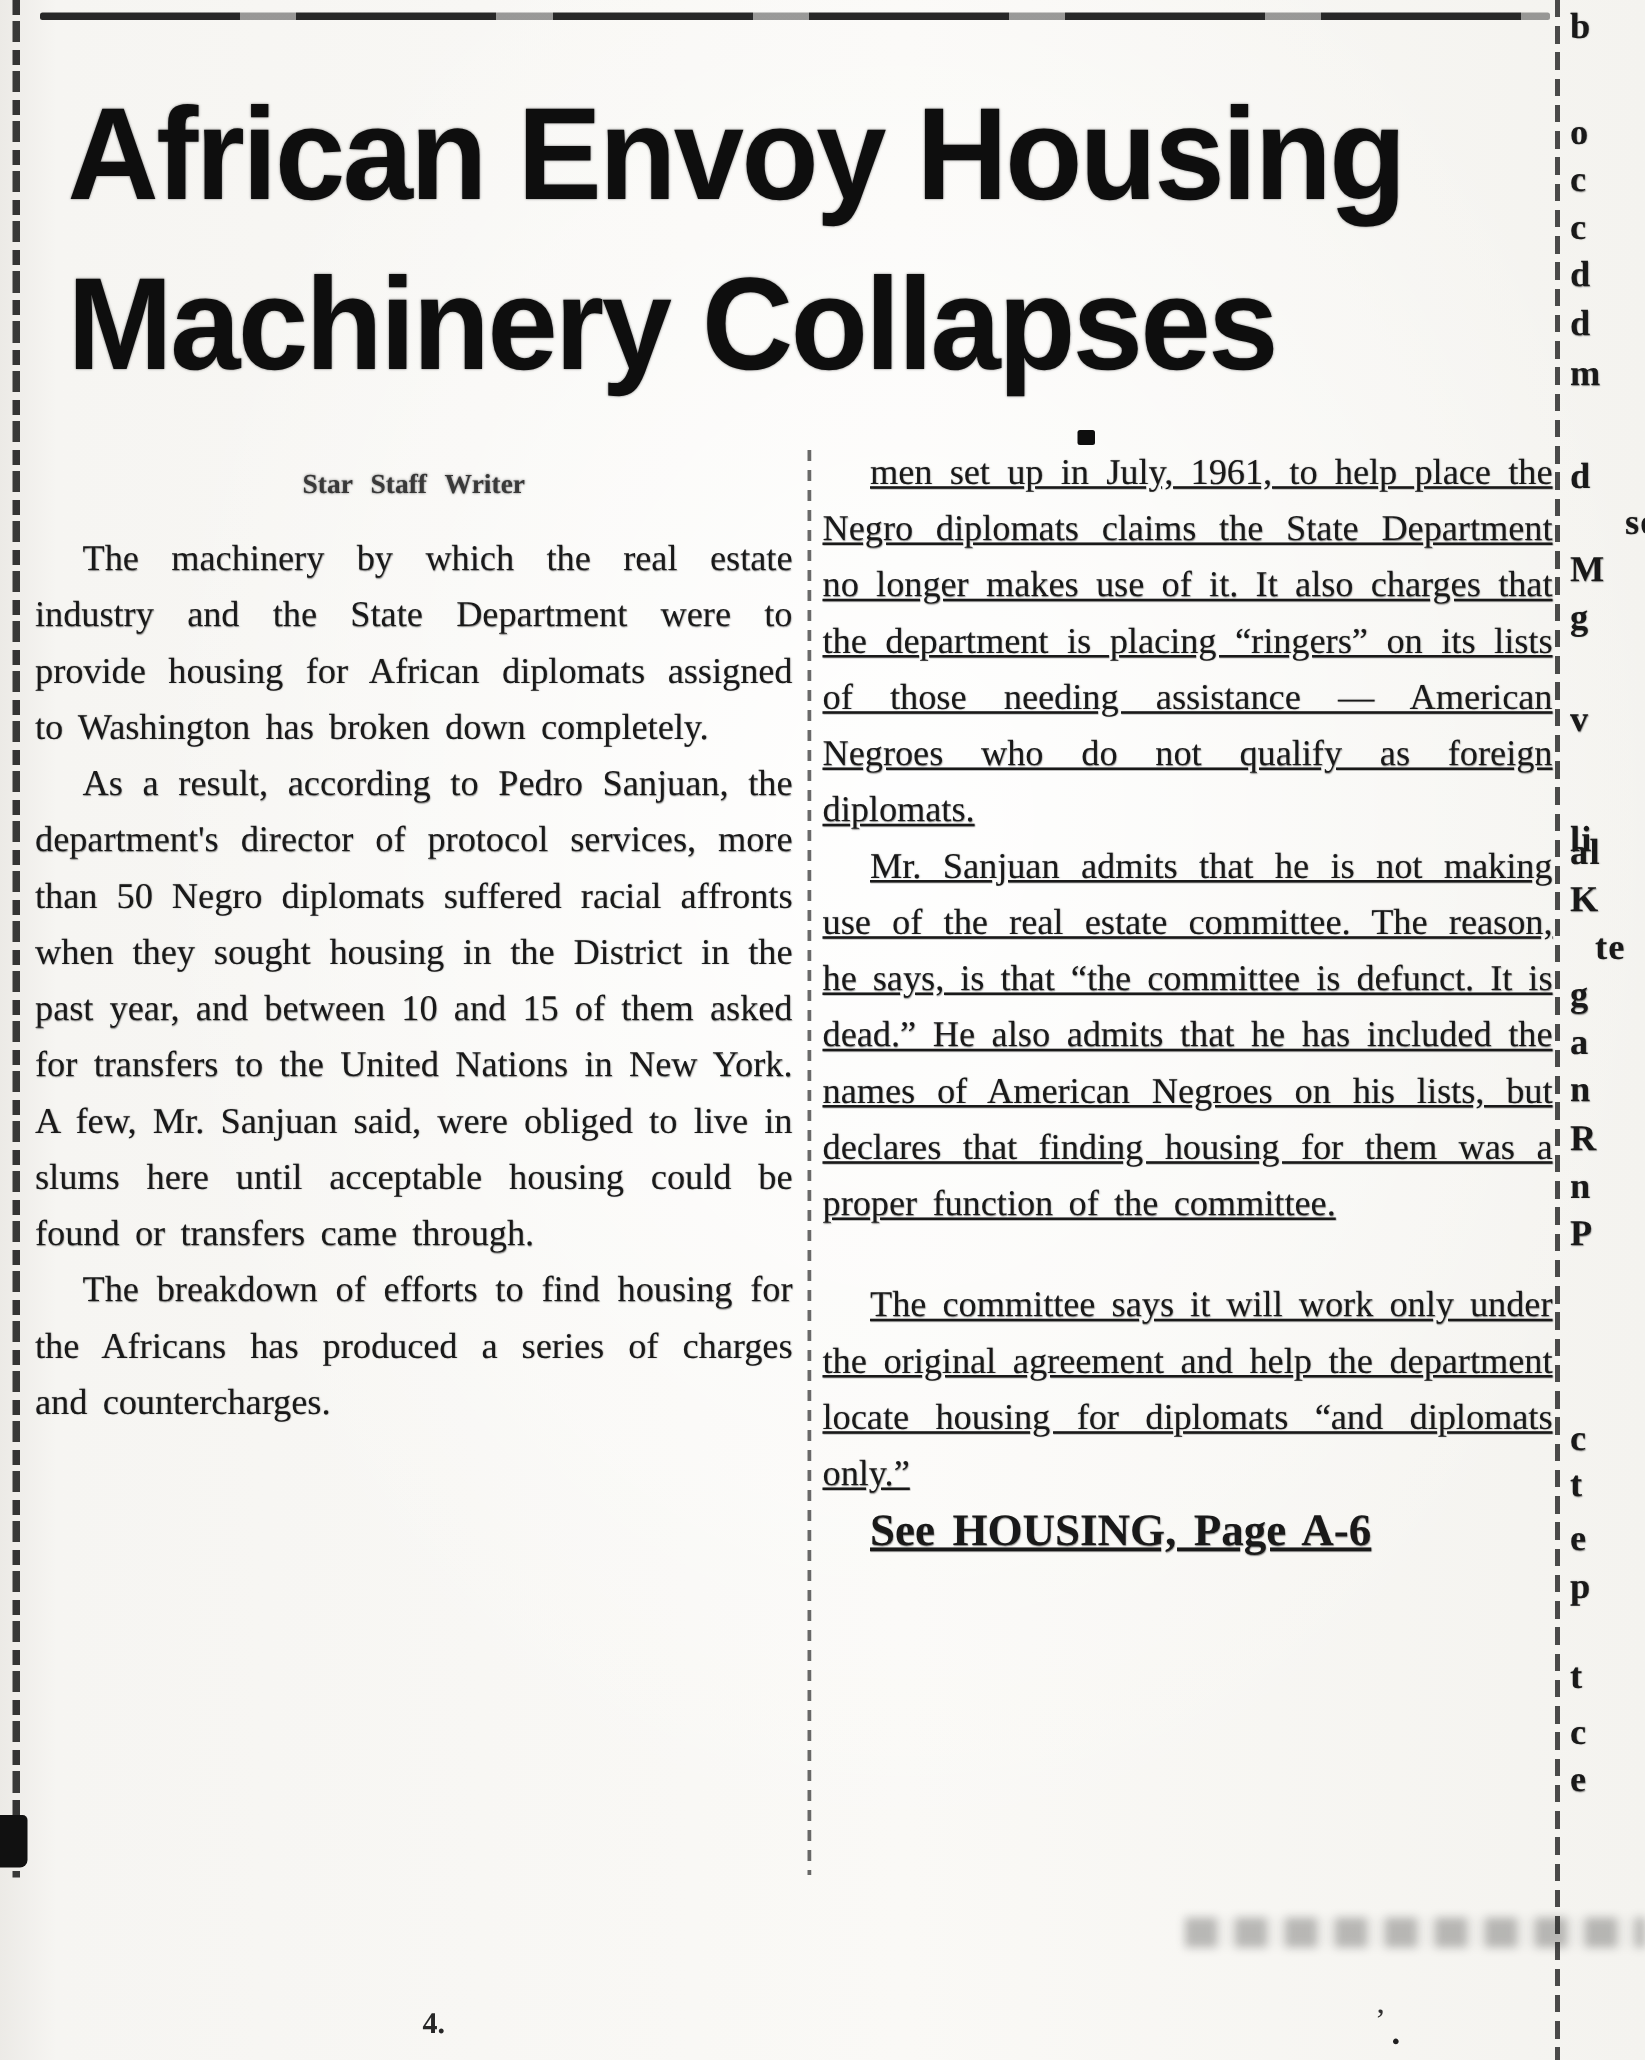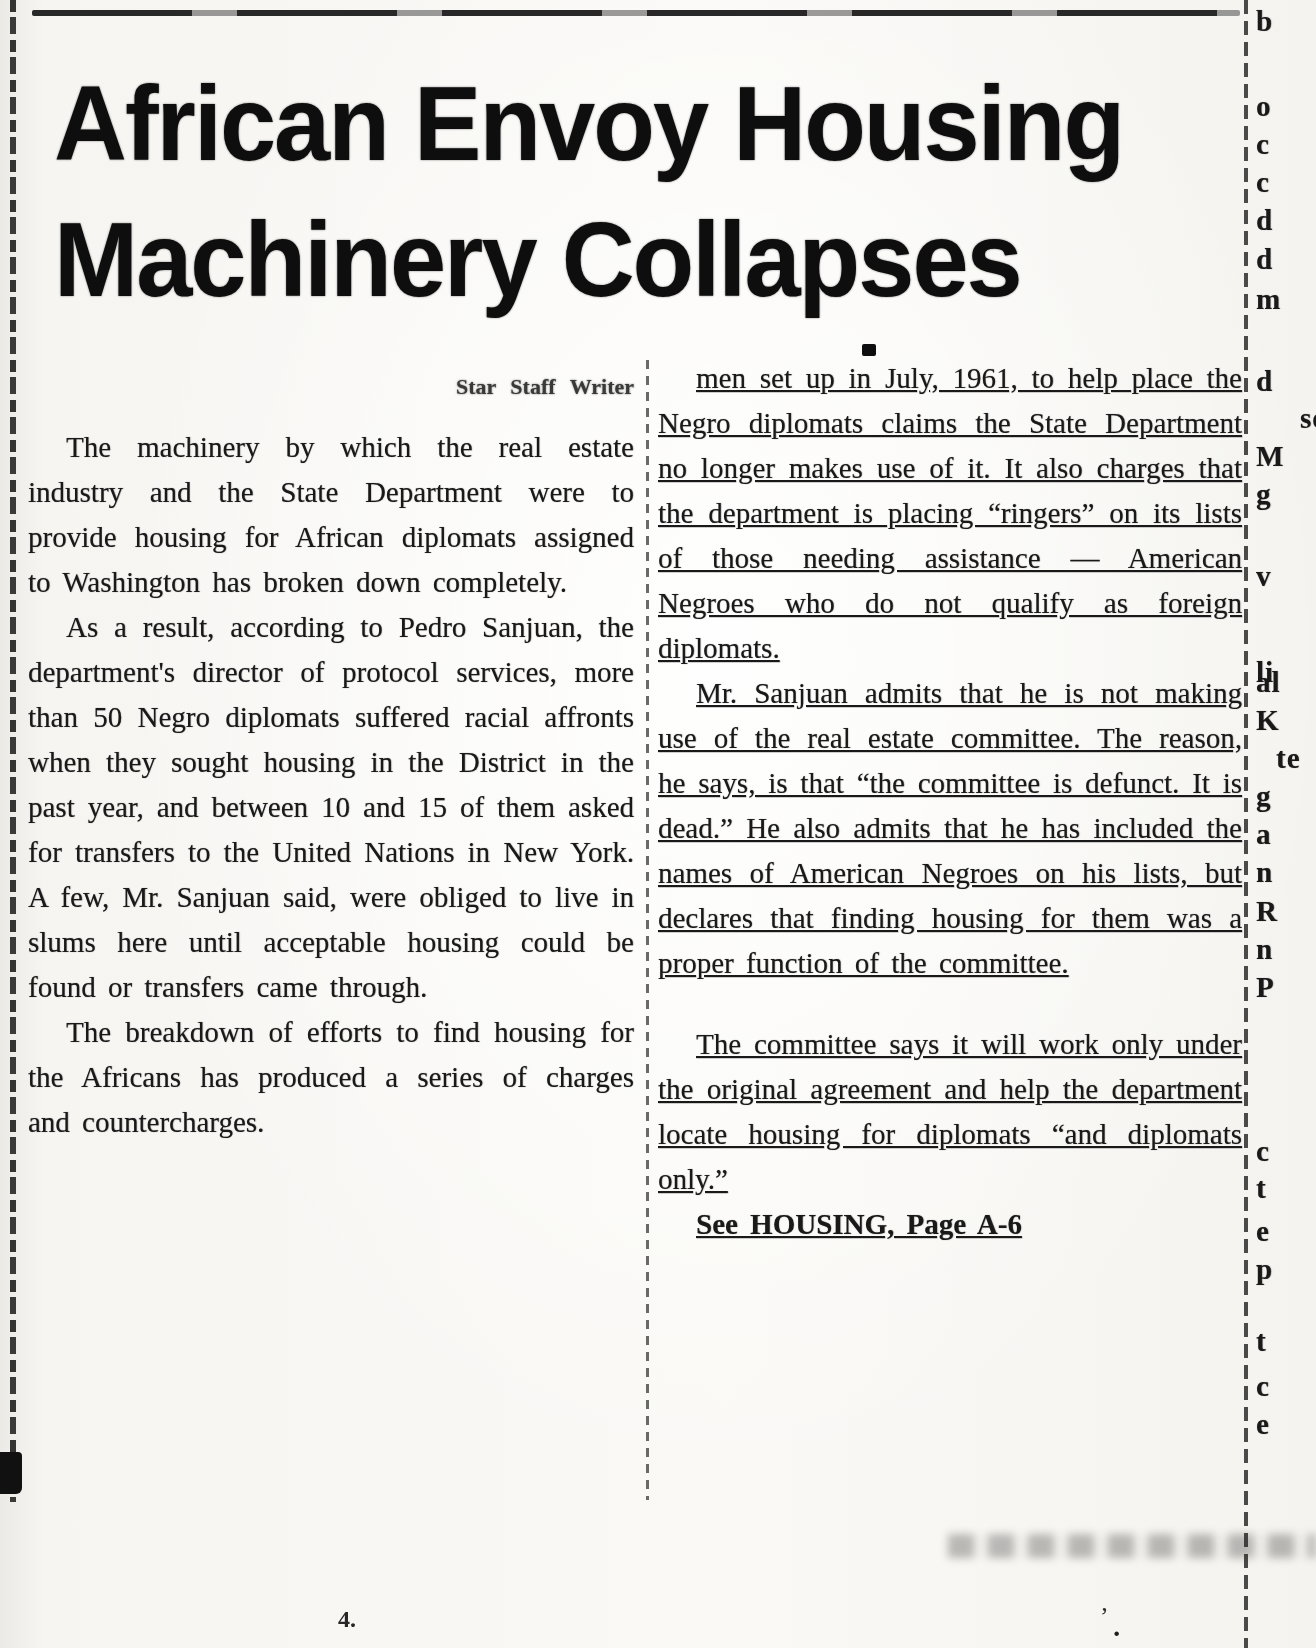--- a/index.html
+++ b/index.html
@@ -49,26 +49,26 @@
   .headline{position:absolute;left:54px;top:56px;width:1156px;
     font-family:"Liberation Sans", sans-serif;font-weight:700;
     font-size:101px;line-height:1.3;letter-spacing:-2px;color:#111;
     text-shadow:0 0 2px rgba(10,10,10,.55);
     transform:scaleY(1.04);transform-origin:top left;white-space:nowrap;}
   
   .col{position:absolute;font-size:29px;line-height:45px;}
   .col-1{left:28px;top:360px;width:606px;}
   .col-2{left:658px;top:356px;width:584px;text-decoration:underline;}
   .byline{text-align:center;font-weight:700;font-size:30px;word-spacing:17px;letter-spacing:1px;margin:2px 0 0 0;}
-  .byline-title{text-align:right;font-weight:700;font-size:22px;word-spacing:9px;color:#3b3b3b;margin:4px 0 16px 0;text-shadow:0 0 2px rgba(50,50,50,.7);}
+  .byline-title{text-align:center;font-weight:700;font-size:22px;word-spacing:9px;color:#3b3b3b;margin:4px 0 16px 0;text-shadow:0 0 2px rgba(50,50,50,.7);}
   .col p{margin:0;text-align:justify;text-indent:38px;word-spacing:5px;
     text-shadow:0.4px 0.4px 1px rgba(15,15,15,.5);}
   .col p.mt{margin-top:36px;}
   .continuation{font-weight:700;text-align:center;margin-top:6px;text-indent:0;
-    font-size:29px;word-spacing:8px;text-shadow:0.4px 0.4px 1px rgba(15,15,15,.6);}
+    font-size:36px;word-spacing:8px;text-shadow:0.4px 0.4px 1px rgba(15,15,15,.6);}
   
   .edge-frags{position:absolute;left:1256px;top:0;width:60px;height:1648px;}
   .frag{position:absolute;left:0;font-size:29px;font-weight:700;letter-spacing:1px;
     text-shadow:0.4px 0.4px 1px rgba(15,15,15,.5);}
   
   .bottom-mark{position:absolute;left:338px;top:1606px;font-size:24px;font-weight:700;color:#2a2a2a;}
   .speck-1{position:absolute;left:1100px;top:1602px;font-size:26px;color:#333;}
   .speck-2{position:absolute;left:1112px;top:1618px;font-size:28px;color:#222;font-weight:700;}
 </style>
 </head>

